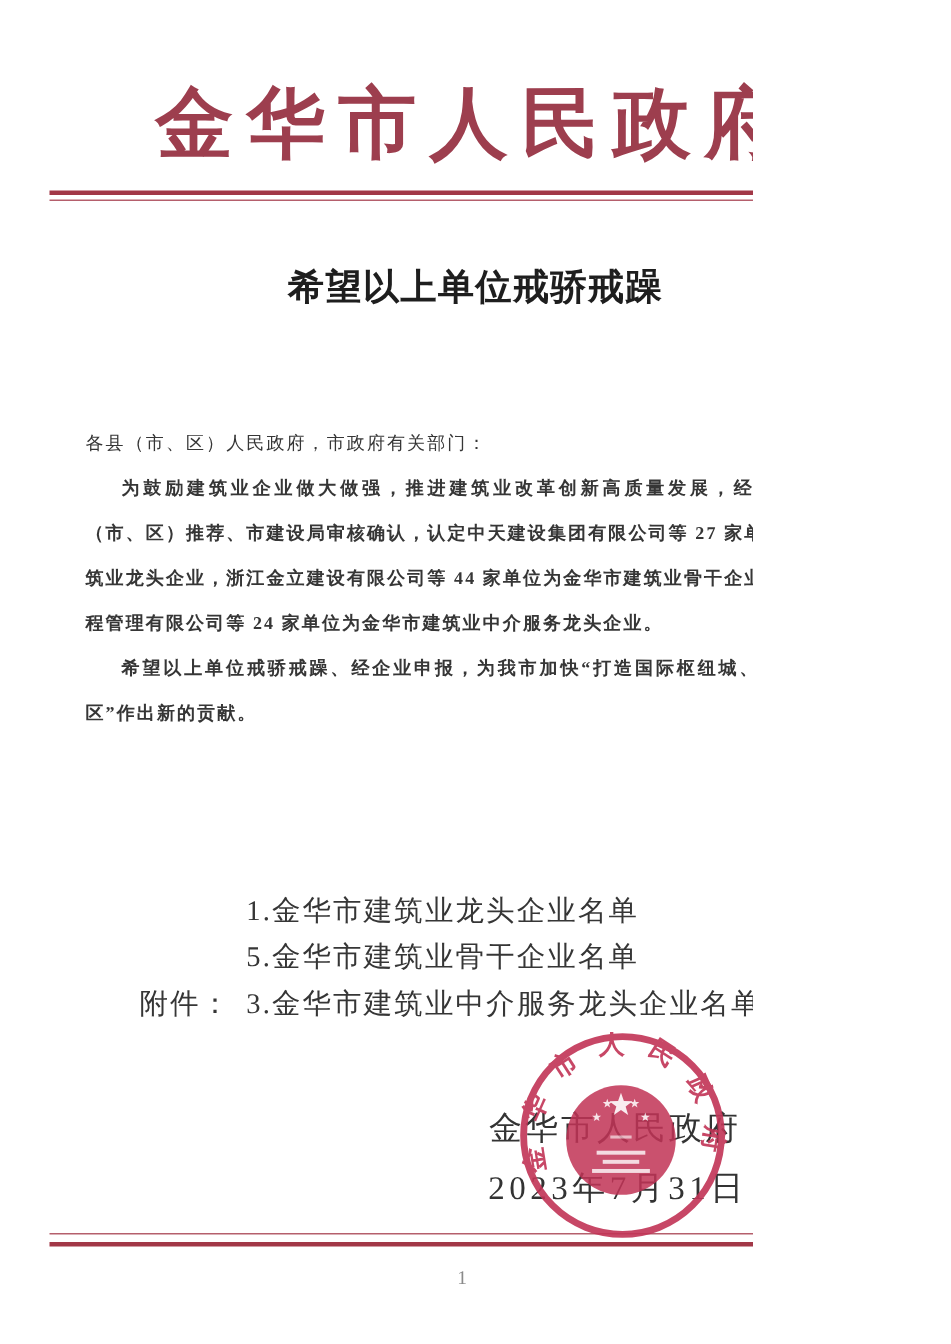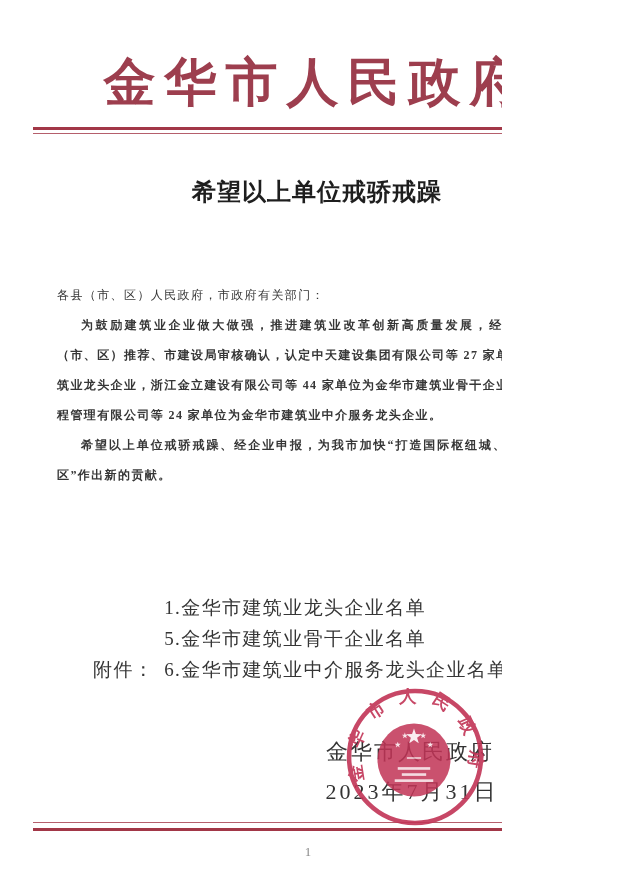--- a/index.html
+++ b/index.html
@@ -90,21 +90,21 @@
     <p>各县（市、区）人民政府，市政府有关部门：</p>
     <p class="indent">为鼓励建筑业企业做大做强，推进建筑业改革创新高质量发展，经企业申报、县（市、区）推荐、市建设局审核确认，认定中天建设集团有限公司等 27 家单位为金华市建筑业龙头企业，浙江金立建设有限公司等 44 家单位为金华市建筑业骨干企业，浙江致远工程管理有限公司等 24 家单位为金华市建筑业中介服务龙头企业。</p>
     <p class="indent">希望以上单位戒骄戒躁、经企业申报，为我市加快“打造国际枢纽城、奋进现代都市区”作出新的贡献。</p>
   </div>
 
   <div class="attachments">
     <div class="attach-label">附件：</div>
     <div class="attach-items">
       <div>1.金华市建筑业龙头企业名单</div>
       <div>5.金华市建筑业骨干企业名单</div>
-      <div>6.金华市建筑业中介服务龙头企业名单</div>
+      <div>3.金华市建筑业中介服务龙头企业名单</div>
     </div>
   </div>
 
   <div class="sig-issuer">金华市人民政府</div>
   <div class="sig-date">2023年7月31日</div>
 
   <svg class="seal" viewBox="0 0 140 140" xmlns="http://www.w3.org/2000/svg">
     <defs>
       <path id="seal-arc" d="M 21.1,92.8 A 54,54 0 1 1 118.9,92.8" fill="none"></path>
       <path id="star" d="M0,-7 L1.65,-2.27 L6.66,-2.16 L2.66,0.87 L4.11,5.66 L0,2.8 L-4.11,5.66 L-2.66,0.87 L-6.66,-2.16 L-1.65,-2.27 Z"></path>

